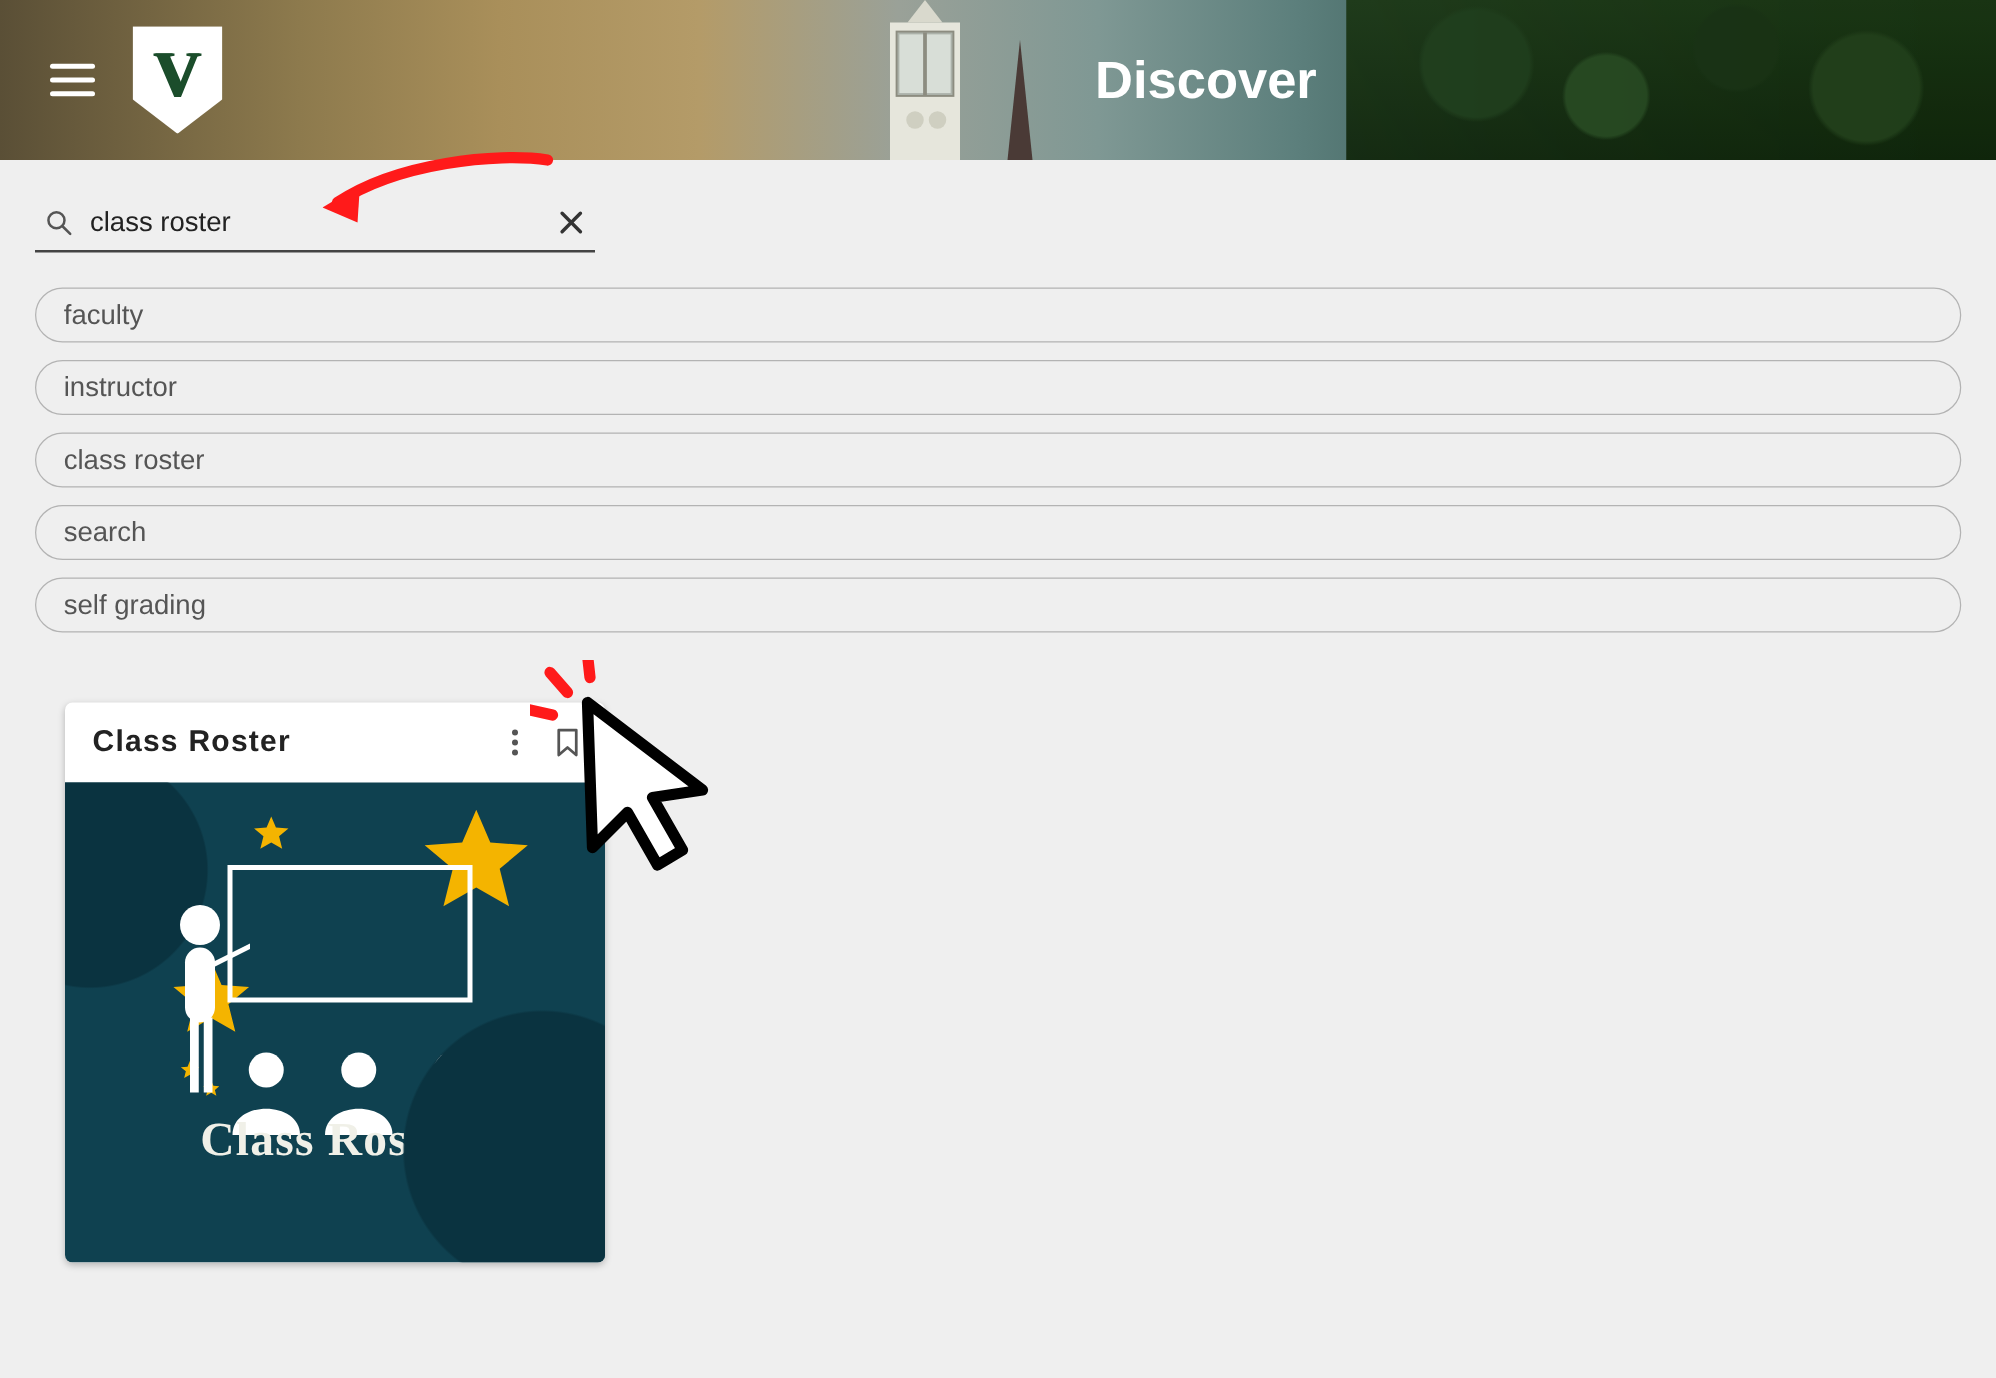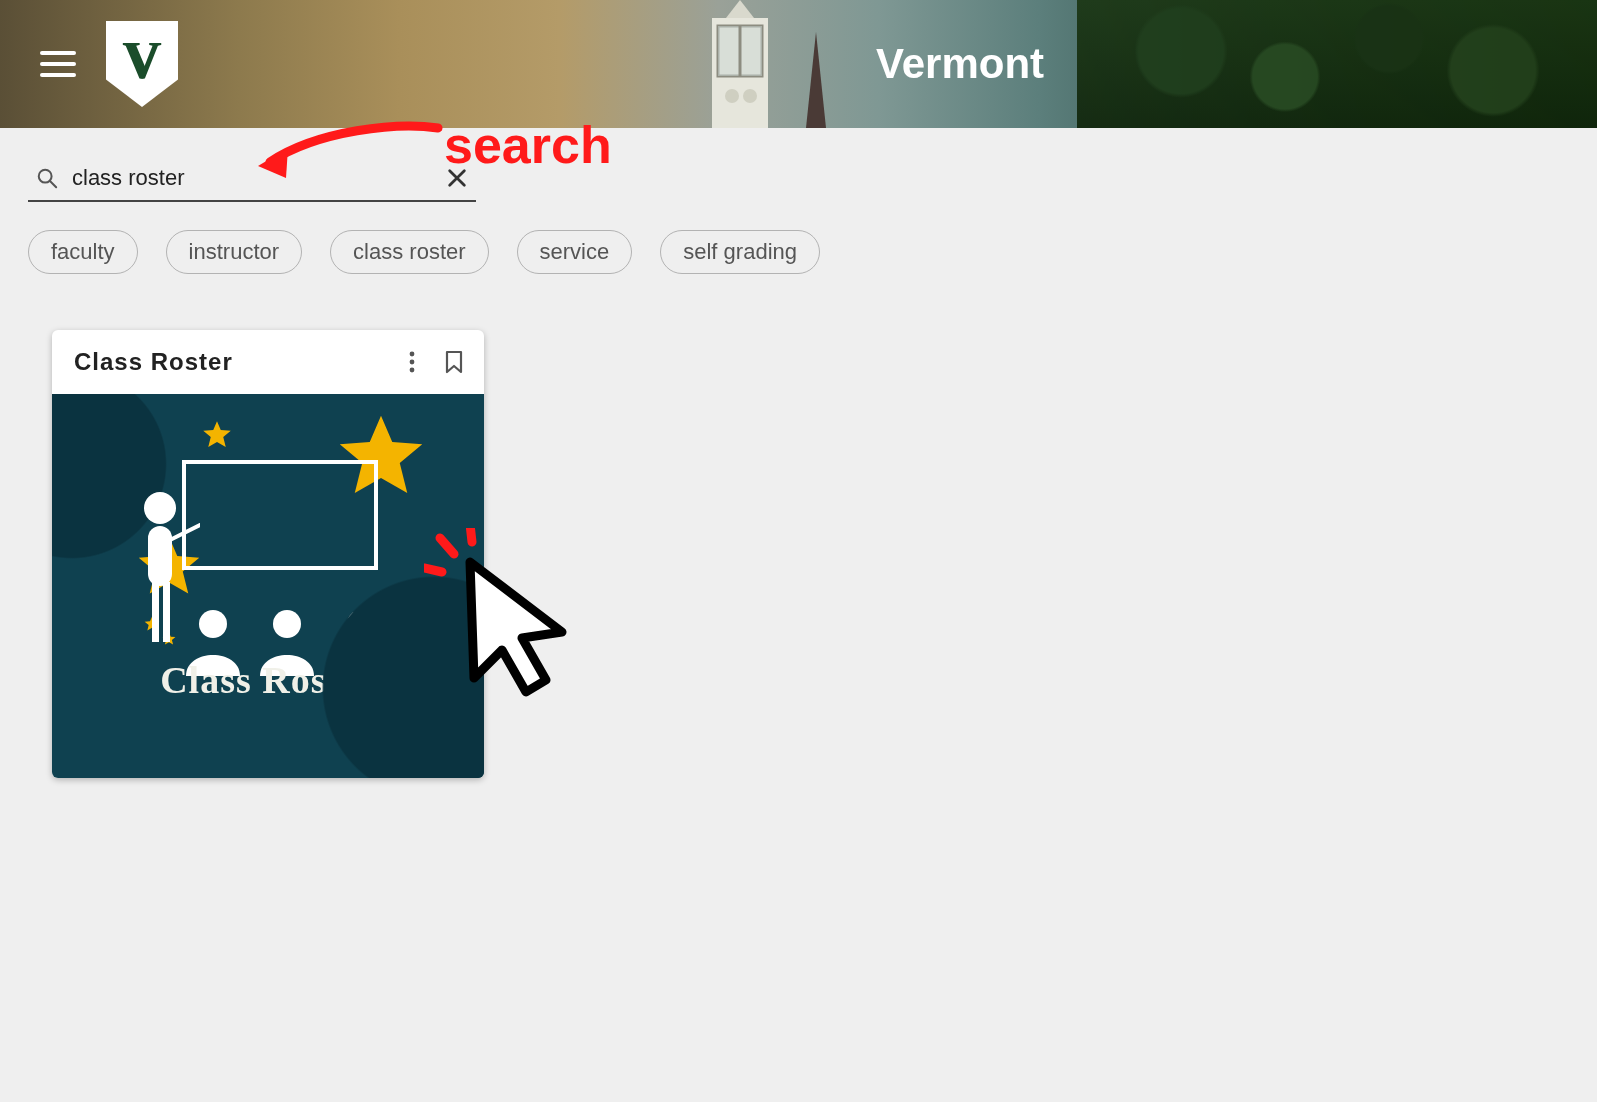--- a/index.html
+++ b/index.html
@@ -80,21 +80,21 @@
   
   .anno-search {
     position: absolute; left: 230px; top: -40px; color: #ff1a1a;
     font-size: 52px; font-weight: 700; font-family: Arial, sans-serif;
     display: flex; align-items: center;
   }
   .anno-search svg.arrow { width: 190px; height: 70px; }
   .anno-search .label { margin-left: -4px; transform: translateY(-6px); }
 
   
-  .chips { margin-top: 28px; display: flex; gap: 28px; }
+  .chips { margin-top: 28px; display: flex; gap: 14px; flex-direction: column; }
   .chip {
     border: 1.5px solid #b3b3b3; background: #efefef;
     border-radius: 999px; padding: 8px 22px;
     font-size: 22px; color: #555; cursor: pointer;
     font-family: "Segoe UI", Arial, sans-serif;
   }
 
   
   .card {
     margin: 56px 0 0 24px; width: 432px; background: #fff;
@@ -168,33 +168,32 @@
         <circle cx="70" cy="96" r="7" fill="#cfcfc1"></circle>
       </svg>
     </div>
 
     <svg style="position:absolute; left:796px; top:32px;" width="40" height="96">
       <polygon points="20,0 30,96 10,96" fill="#4a3a36"></polygon>
     </svg>
 
     <div class="trees"></div>
 
-    <div class="nav-title">Vermont</div>
+    <div class="nav-title">Discover</div>
   </div>
 
   <div class="content">
 
     <div class="search-wrap">
 
       <div class="anno-search">
         <svg class="arrow" viewBox="0 0 190 70">
           <path d="M 180 12 C 140 6, 60 14, 12 46" stroke="#ff1a1a" stroke-width="9" fill="none" stroke-linecap="round"></path>
           <polygon points="0,50 30,32 28,62" fill="#ff1a1a"></polygon>
         </svg>
-        <span class="label">search</span>
       </div>
 
       <div class="search-field">
         <svg class="mag" viewBox="0 0 24 24">
           <circle cx="10" cy="10" r="7" stroke="#555" stroke-width="2.2" fill="none"></circle>
           <line x1="15.5" y1="15.5" x2="22" y2="22" stroke="#555" stroke-width="2.2" stroke-linecap="round"></line>
         </svg>
         <input class="search-input" type="text" value="class roster" style="">
         <div class="clear-btn">
           <svg viewBox="0 0 24 24">
@@ -202,21 +201,21 @@
             <line x1="20" y1="4" x2="4" y2="20" stroke="#333" stroke-width="3" stroke-linecap="round"></line>
           </svg>
         </div>
       </div>
     </div>
 
     <div class="chips">
       <div class="chip">faculty</div>
       <div class="chip">instructor</div>
       <div class="chip">class roster</div>
-      <div class="chip">service</div>
+      <div class="chip">search</div>
       <div class="chip">self grading</div>
     </div>
 
     <div class="card">
       <div class="card-header">
         <div class="card-title">Class Roster</div>
         <div class="card-actions">
           <div class="icon-btn">
             <svg width="6" height="22" viewBox="0 0 6 22">
               <circle cx="3" cy="3" r="2.4" fill="#555"></circle>

